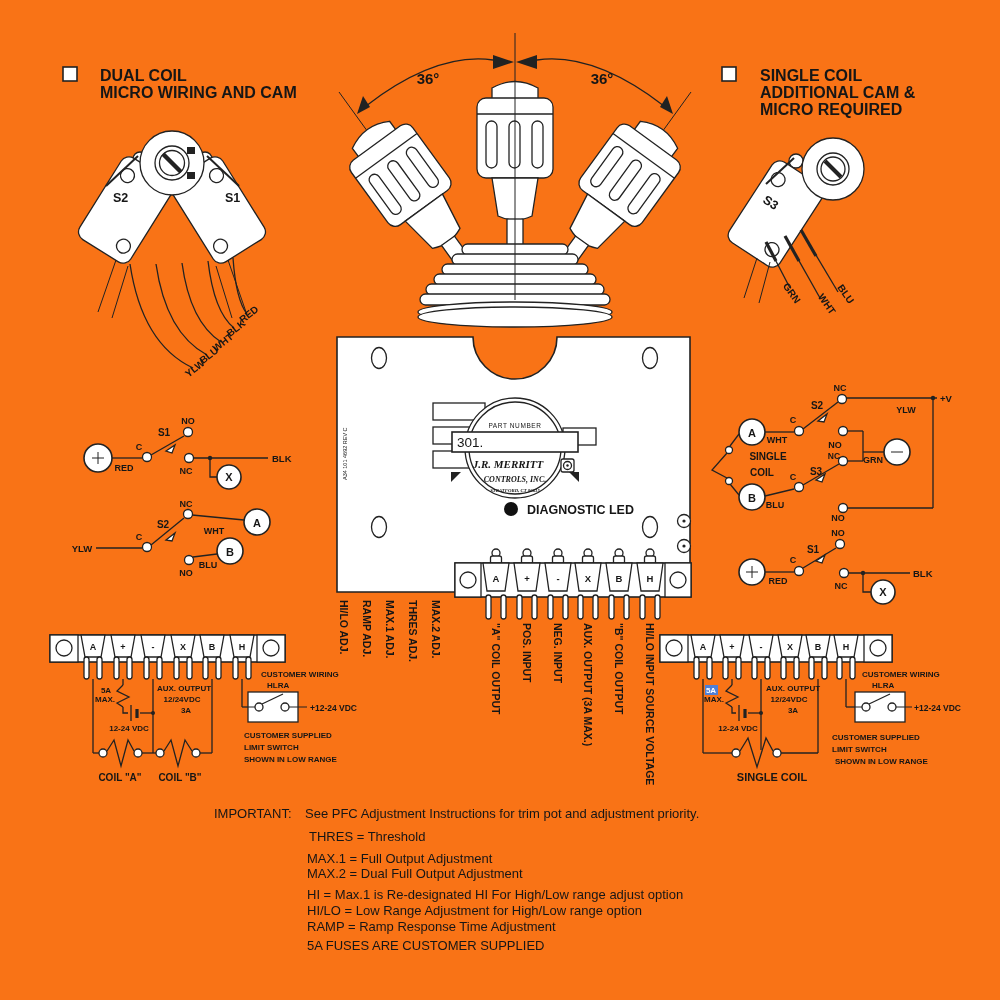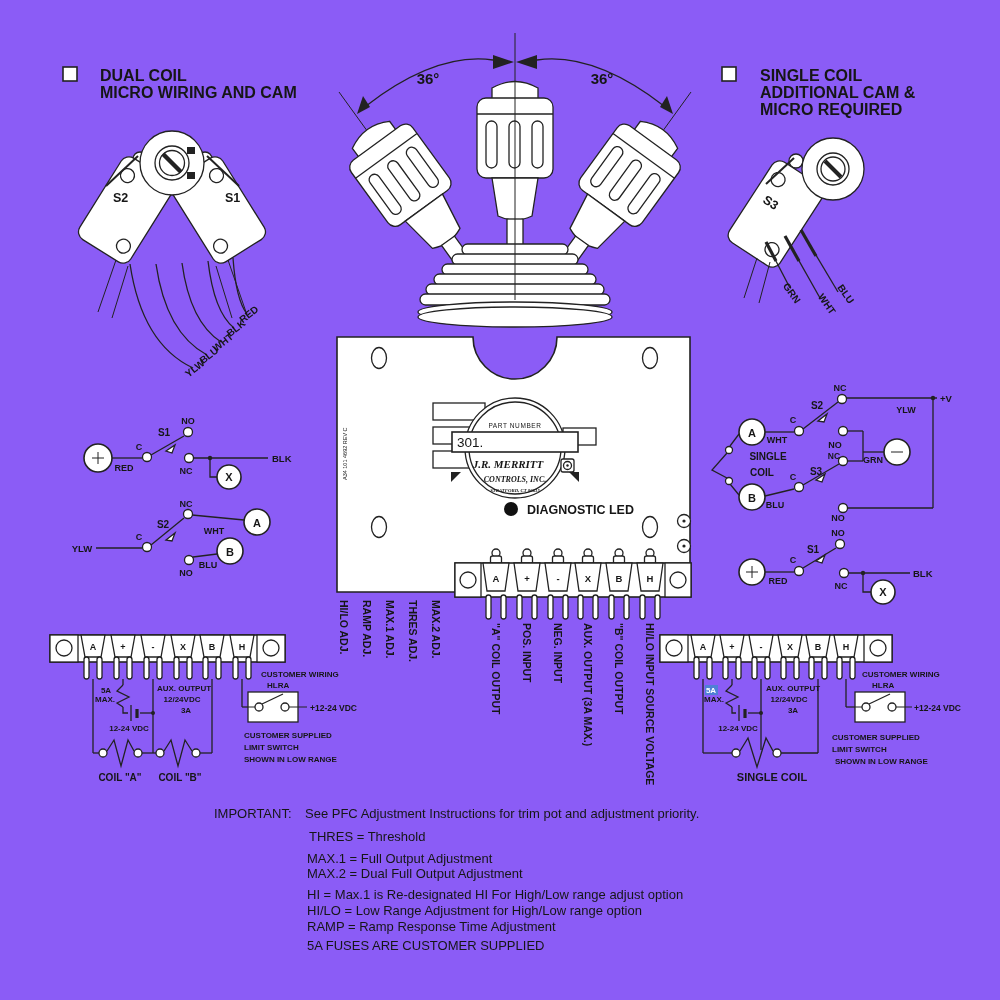--- a/index.html
+++ b/index.html
@@ -1,16 +1,16 @@
 <!DOCTYPE html>
 <html><head>
 <meta charset="utf-8">
 <style>
   html,body{margin:0;padding:0;background:#fff;}
-  .page{width:1000px;height:1000px;position:relative;background:#8b5cf6;}
+  .page{width:1000px;height:1000px;position:relative;background:#f97316;}
   svg text{font-family:"Liberation Sans","DejaVu Sans",sans-serif;fill:#161616;}
   .ln{fill:none;stroke:#222;stroke-width:1.3;}
   .ln1{fill:none;stroke:#222;stroke-width:1;}
   .ln2{fill:none;stroke:#222;stroke-width:2;}
   .fw{fill:#fff;stroke:#222;stroke-width:1.3;}
   .fw15{fill:#fff;stroke:#222;stroke-width:1.6;}
   .dk{fill:#222;stroke:none;}
   .t16{font-size:16px;font-weight:600;}
   .t15b{font-size:15px;font-weight:700;}
   .t13{font-size:13px;font-weight:500;}

